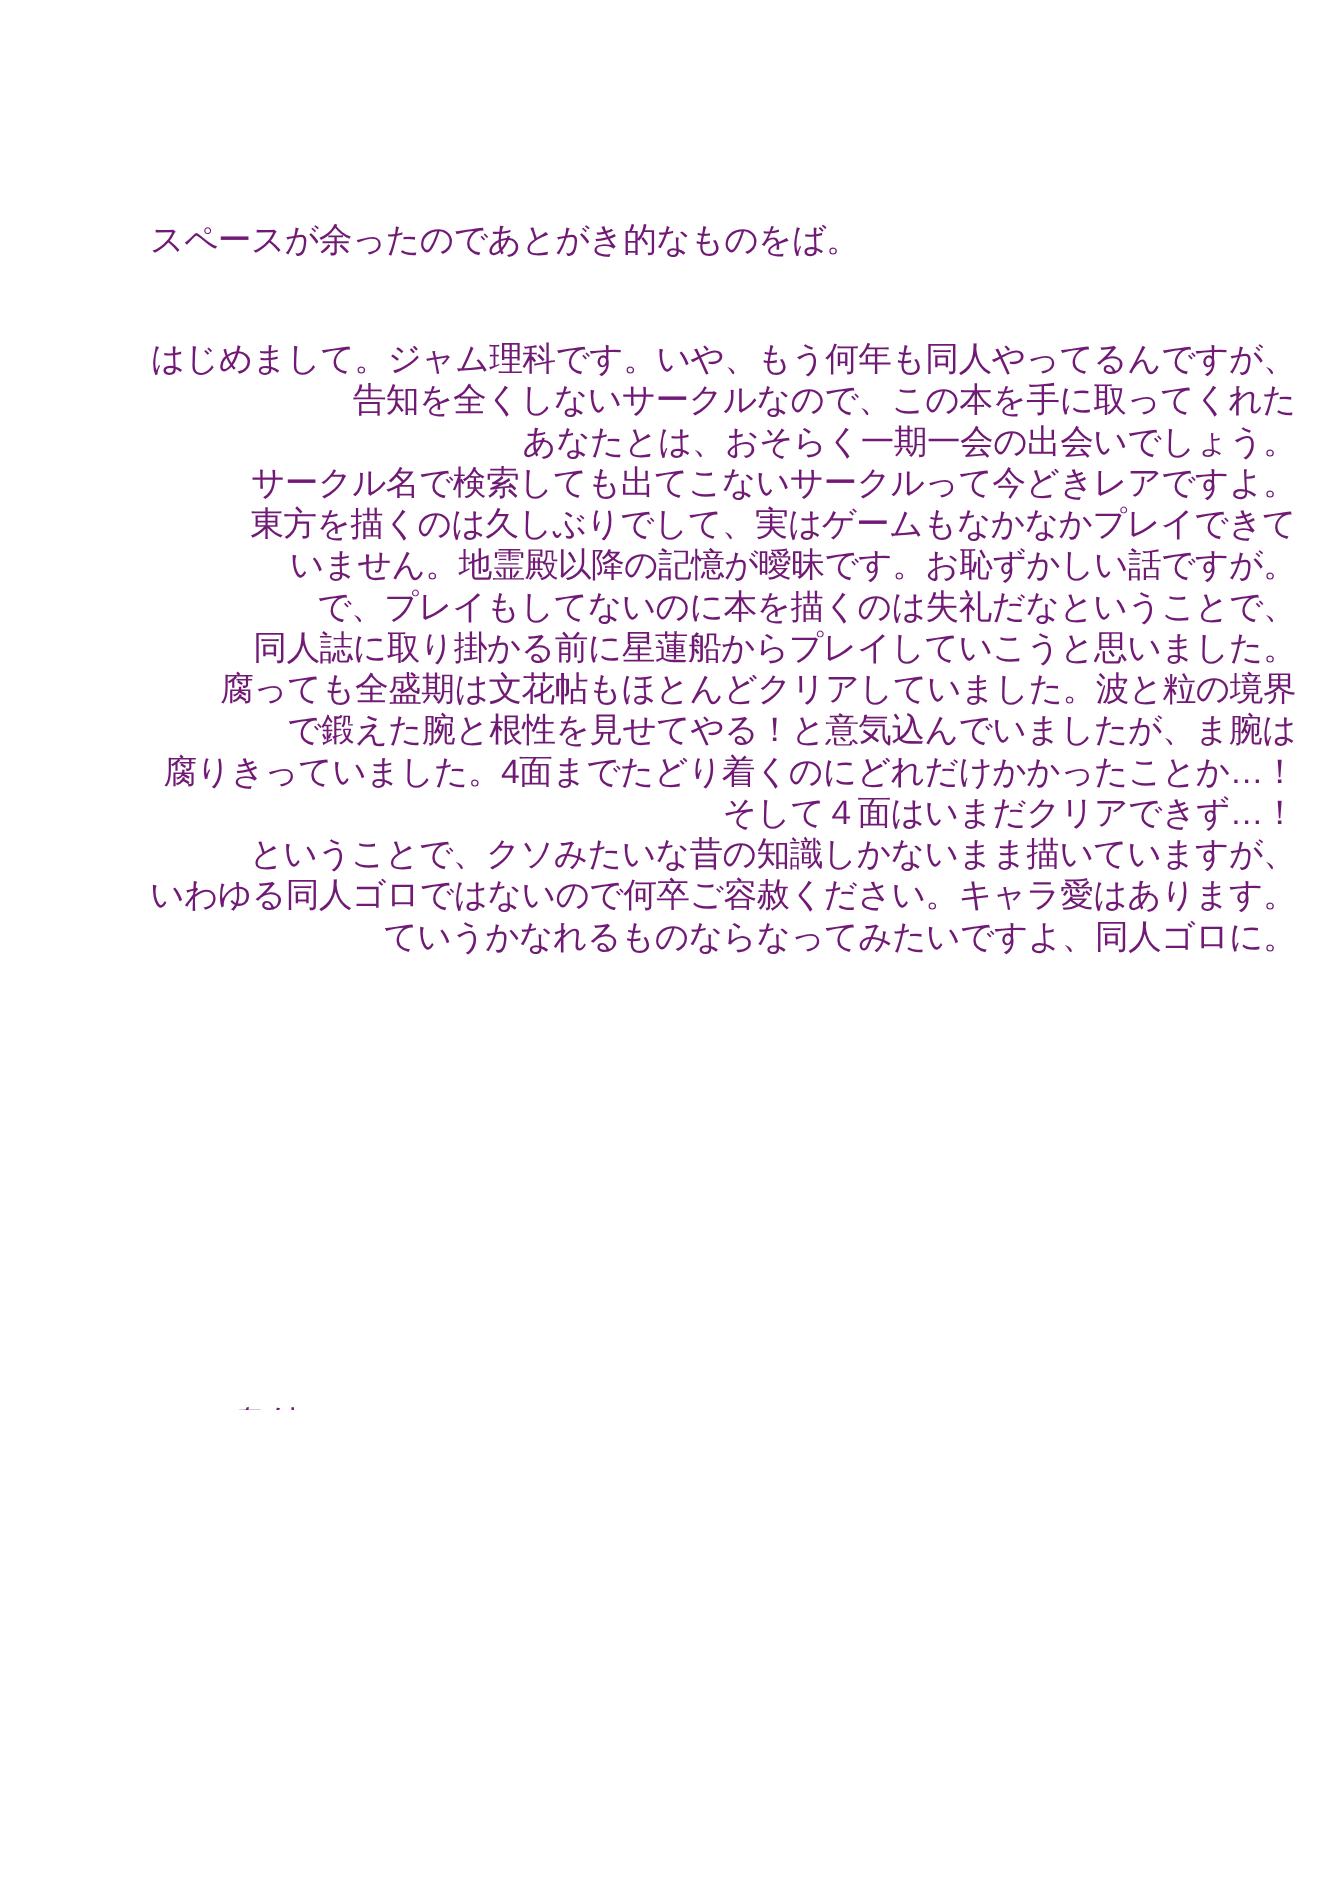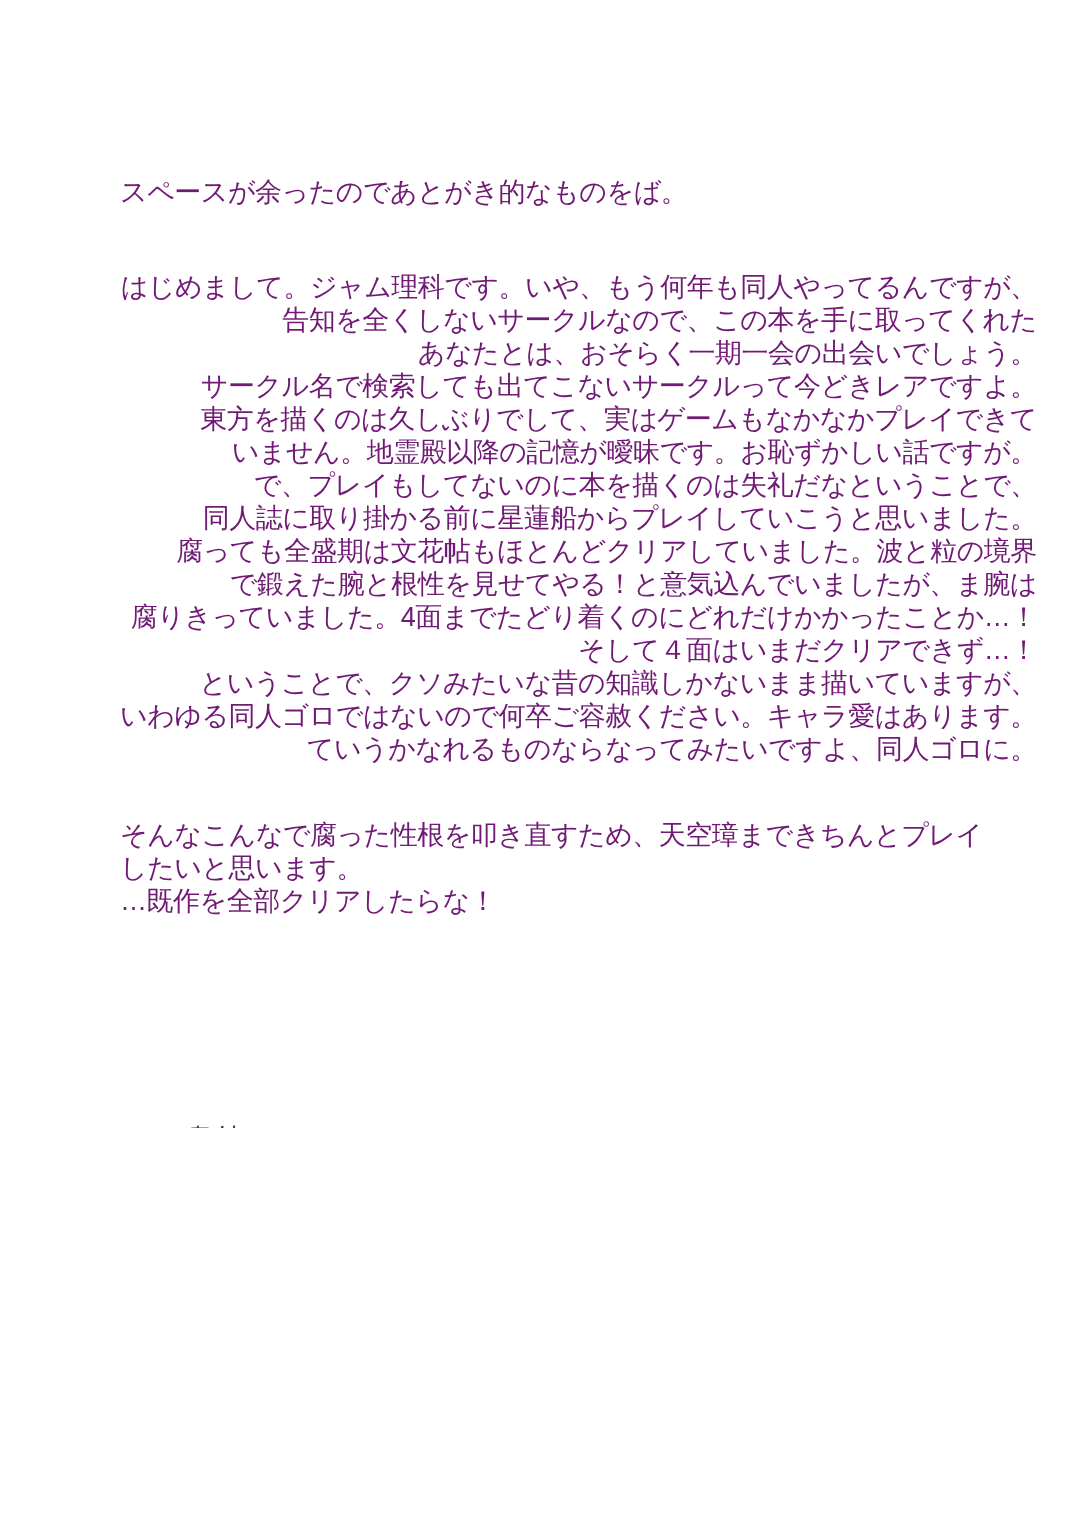--- a/index.html
+++ b/index.html
@@ -76,23 +76,20 @@
 で、プレイもしてないのに本を描くのは失礼だなということで、
 同人誌に取り掛かる前に星蓮船からプレイしていこうと思いました。
 腐っても全盛期は文花帖もほとんどクリアしていました。波と粒の境界
 で鍛えた腕と根性を見せてやる！と意気込んでいましたが、ま腕は
 腐りきっていました。4面までたどり着くのにどれだけかかったことか…！
 そして４面はいまだクリアできず…！
 ということで、クソみたいな昔の知識しかないまま描いていますが、
 いわゆる同人ゴロではないので何卒ご容赦ください。キャラ愛はあります。
 ていうかなれるものならなってみたいですよ、同人ゴロに。</div>
 
-  <div class="jtext paragraph-2">そんなこんなで腐った性根を叩き直すため、天空璋まできちんとプレイ
-したいと思います。
-…既作を全部クリアしたらな！</div>
 
   <div class="jtext colophon-heading">奥付</div>
 
   <div class="jtext colophon-block">
     <div>強制オナニービーム</div>
     <div class="serif-latin">発行日:２０１７年8月11日</div>
   </div>
 
   <div class="url-line">URL: https://pixiv.me/madoka123</div>
 

